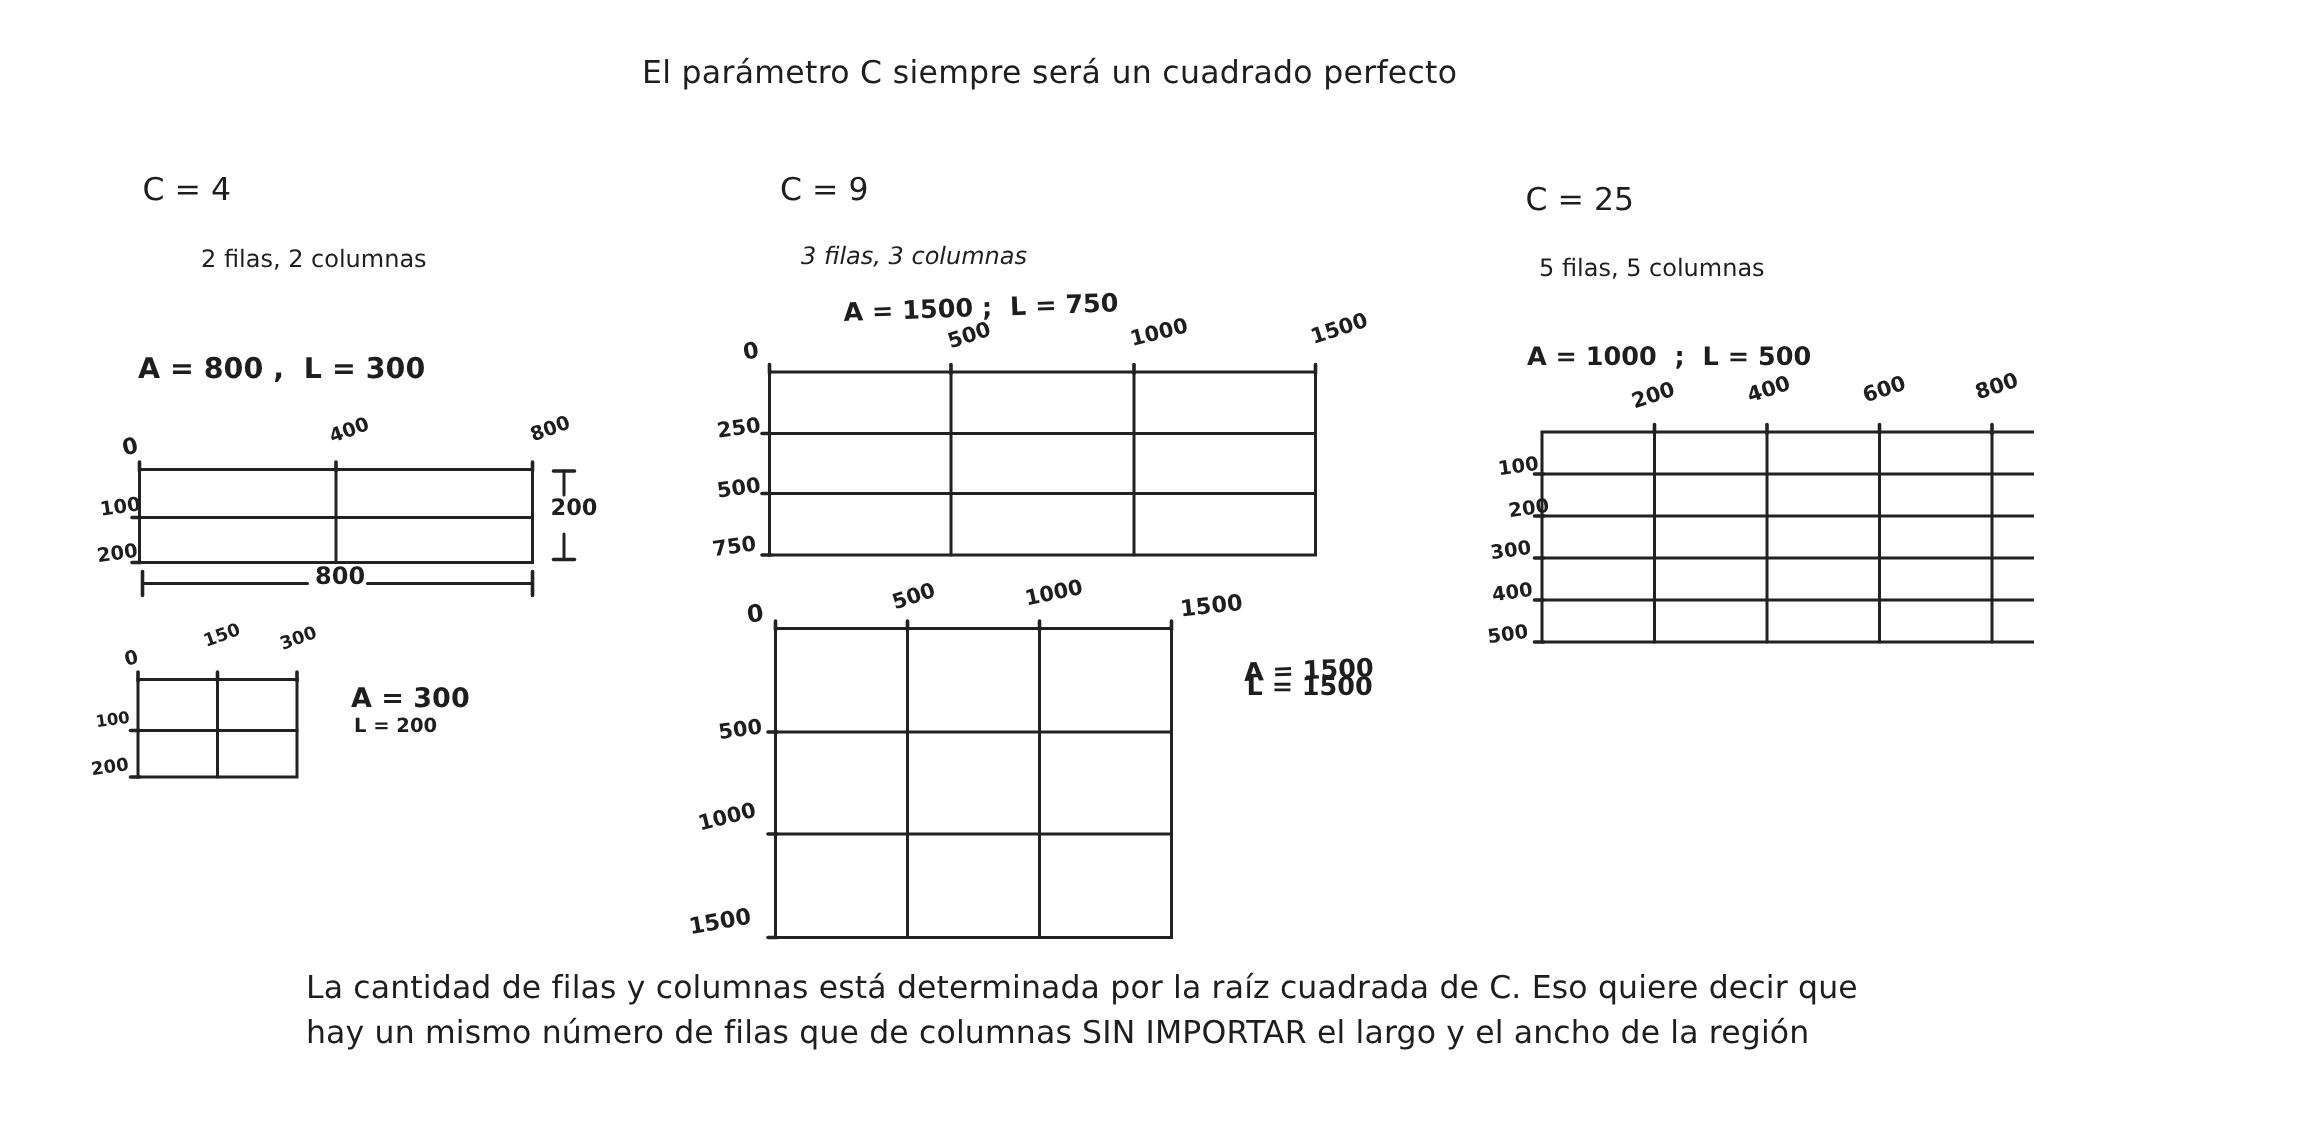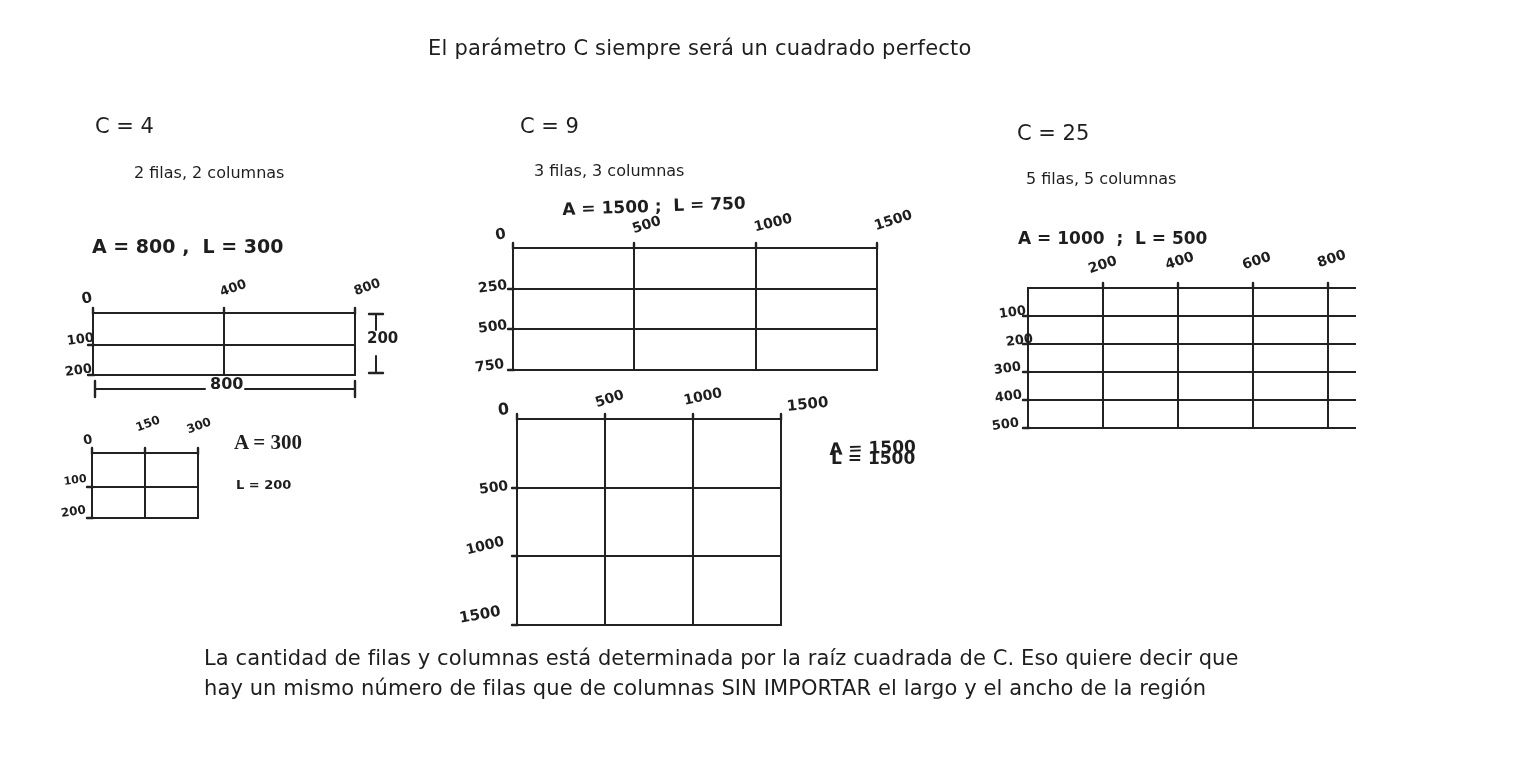--- a/index.html
+++ b/index.html
@@ -86,25 +86,25 @@
     <line class="tickmark" x1="59" y1="1" x2="59" y2="7"></line>
     <line class="tickmark" x1="112" y1="1" x2="112" y2="7"></line>
     <line class="tickmark" x1="1" y1="40" x2="7" y2="40"></line>
     <line class="tickmark" x1="1" y1="71" x2="7" y2="71"></line>
   </svg>
   <div class="lbl bold" style="left:82px; top:434px; font-size:13px; transform:rotate(-12deg);">0</div>
   <div class="lbl bold" style="left:134px; top:422px; font-size:12px; transform:rotate(-20deg);">150</div>
   <div class="lbl bold" style="left:185px; top:424px; font-size:12px; transform:rotate(-20deg);">300</div>
   <div class="lbl bold" style="left:63px; top:476px; font-size:11px; transform:rotate(-8deg);">100</div>
   <div class="lbl bold" style="left:60px; top:507px; font-size:12px; transform:rotate(-8deg);">200</div>
-  <div class="lbl bold" style="left:234px; top:430px; font-size:21px;font-family:Liberation Serif, serif;">A = 300</div>
+  <div class="lbl bold" style="left:234px; top:456px; font-size:18px;">A = 300</div>
   <div class="lbl bold" style="left:236px; top:478px; font-size:13px;">L = 200</div>
 
   <div class="lbl heading" style="left:520px; top:114px;text-align:right;">C = 9</div>
-  <div class="lbl dims" style="left:534px; top:162px;">3 filas, 3 columnas</div>
+  <div class="lbl dims" style="left:534px; top:162px;font-style:italic;">3 filas, 3 columnas</div>
   <div class="lbl params" style="left:562px; top:200px; transform:rotate(-2deg);">A = 1500 ;  L = 750</div>
 
   <svg class="grid" style="left:507px; top:242px;" width="376" height="134" viewBox="0 0 376 134">
     <path d="M6,6 H370 V128 H6 Z"></path>
     <line x1="127" y1="6" x2="127" y2="128"></line>
     <line x1="249" y1="6" x2="249" y2="128"></line>
     <line x1="6" y1="47" x2="370" y2="47"></line>
     <line x1="6" y1="87" x2="370" y2="87"></line>
     <line class="tickmark" x1="6" y1="1" x2="6" y2="7"></line>
     <line class="tickmark" x1="127" y1="1" x2="127" y2="7"></line>

